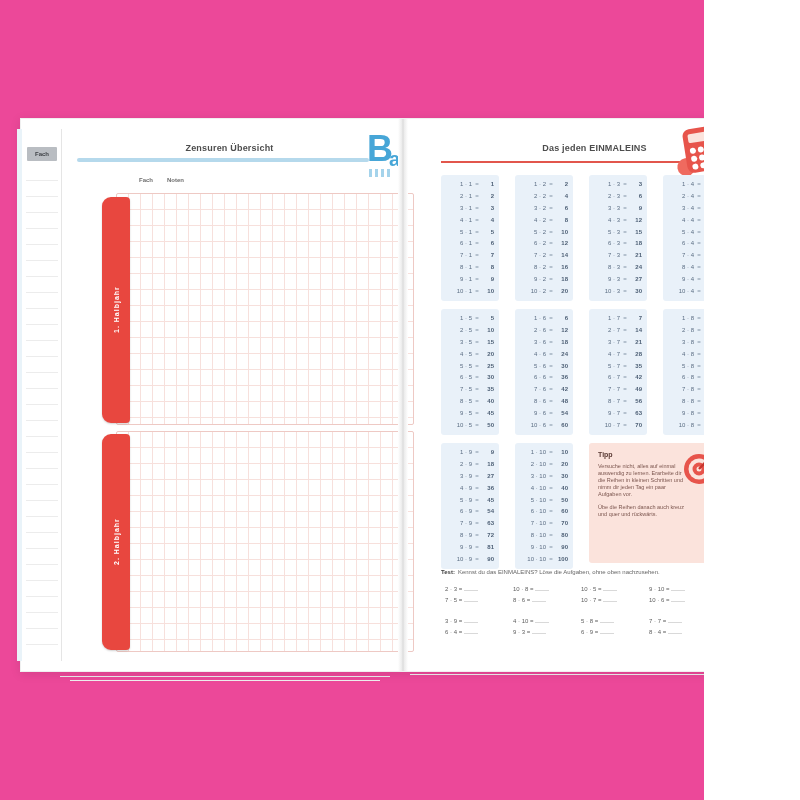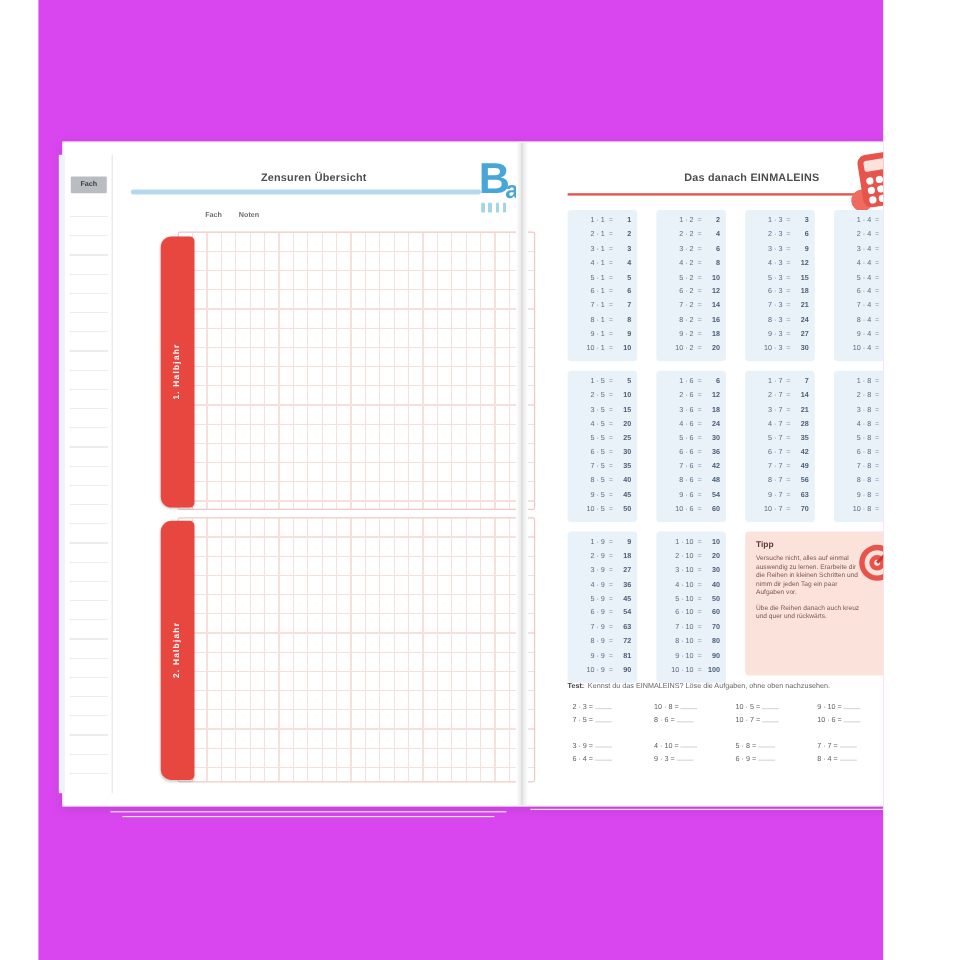--- a/index.html
+++ b/index.html
@@ -1,17 +1,17 @@
 <!DOCTYPE html>
 <html><head>
 <meta charset="utf-8">
 <style>
   html,body{margin:0;padding:0;background:#ffffff;}
   body{font-family:"Liberation Sans", sans-serif;-webkit-font-smoothing:antialiased;}
-  #canvas{position:relative;width:704px;height:800px;background:#d946ef;overflow:hidden;margin-left:32px;}
+  #canvas{position:relative;width:704px;height:800px;background:#ec4899;overflow:hidden;}
 
   
   #spread{position:absolute;left:20px;top:118px;width:760px;height:552px;background:#ffffff;
           box-shadow:0 2px 10px rgba(0,0,0,.10);border:1px solid #f0f0f0;}
 
   
   #gutter{position:absolute;left:377px;top:0;width:10px;height:552px;
           background:linear-gradient(to right,#ffffff,#ebebeb 40%,#d9d9d9 50%,#ebebeb 60%,#ffffff);}
 
   
@@ -131,21 +131,21 @@
         <span class="vlabel">1. Halbjahr</span>
       </div>
       <div class="half-tab" id="half-tab-2">
         <span class="vlabel">2. Halbjahr</span>
       </div>
     </div>
 
     <div id="gutter"></div>
 
     <div id="right-page">
-      <div class="page-title">Das danach EINMALEINS</div>
+      <div class="page-title">Das jeden EINMALEINS</div>
       <div id="right-underline"></div>
 
       <svg id="abacus-icon" viewBox="0 0 54 56">
         <g transform="rotate(-9 27 28)">
           <circle cx="13" cy="42" r="9" fill="#ef6a5f"></circle>
           <rect x="14" y="5" width="32" height="44" rx="7" fill="#e7544b"></rect>
           <rect x="19" y="10" width="22" height="9" rx="2" fill="#fbe3dc"></rect>
           <circle cx="22" cy="27" r="3" fill="#ffffff"></circle>
             <circle cx="30" cy="27" r="3" fill="#ffffff"></circle>
             <circle cx="38" cy="27" r="3" fill="#ffffff"></circle>

